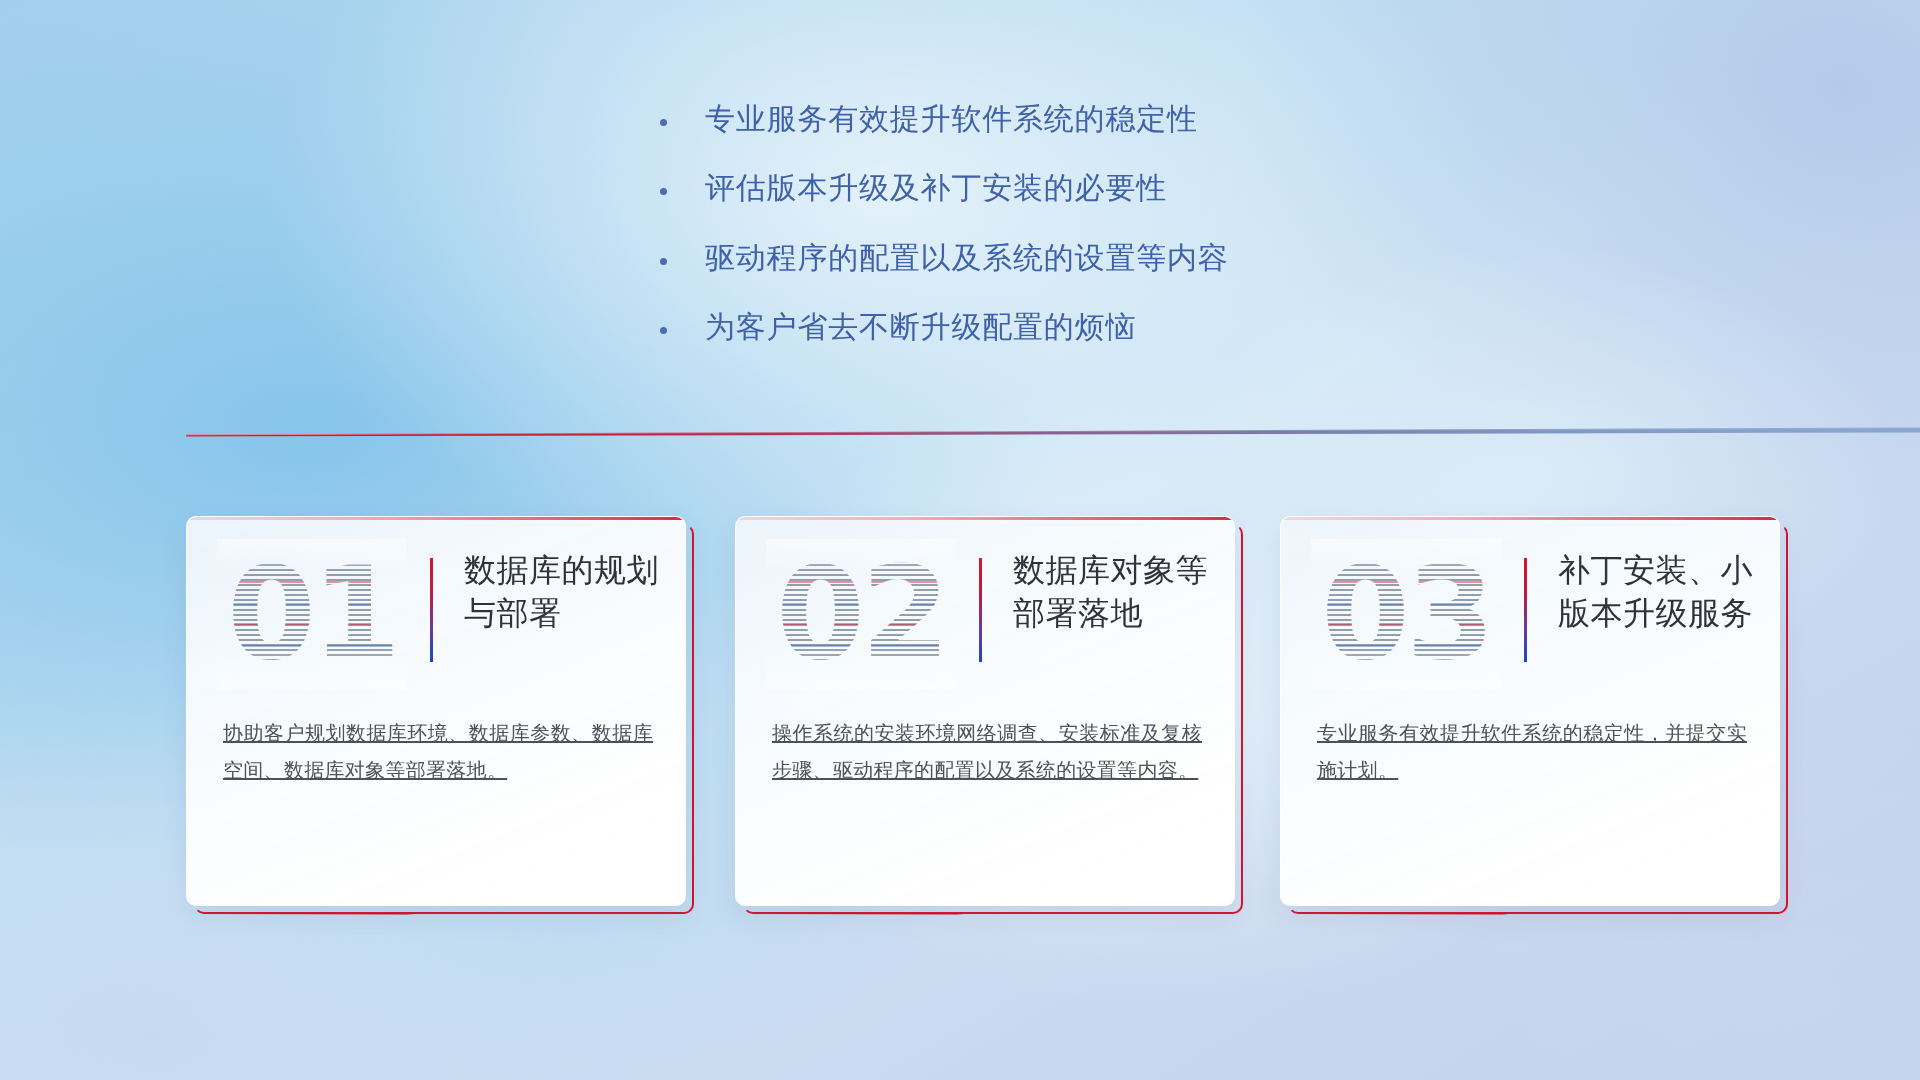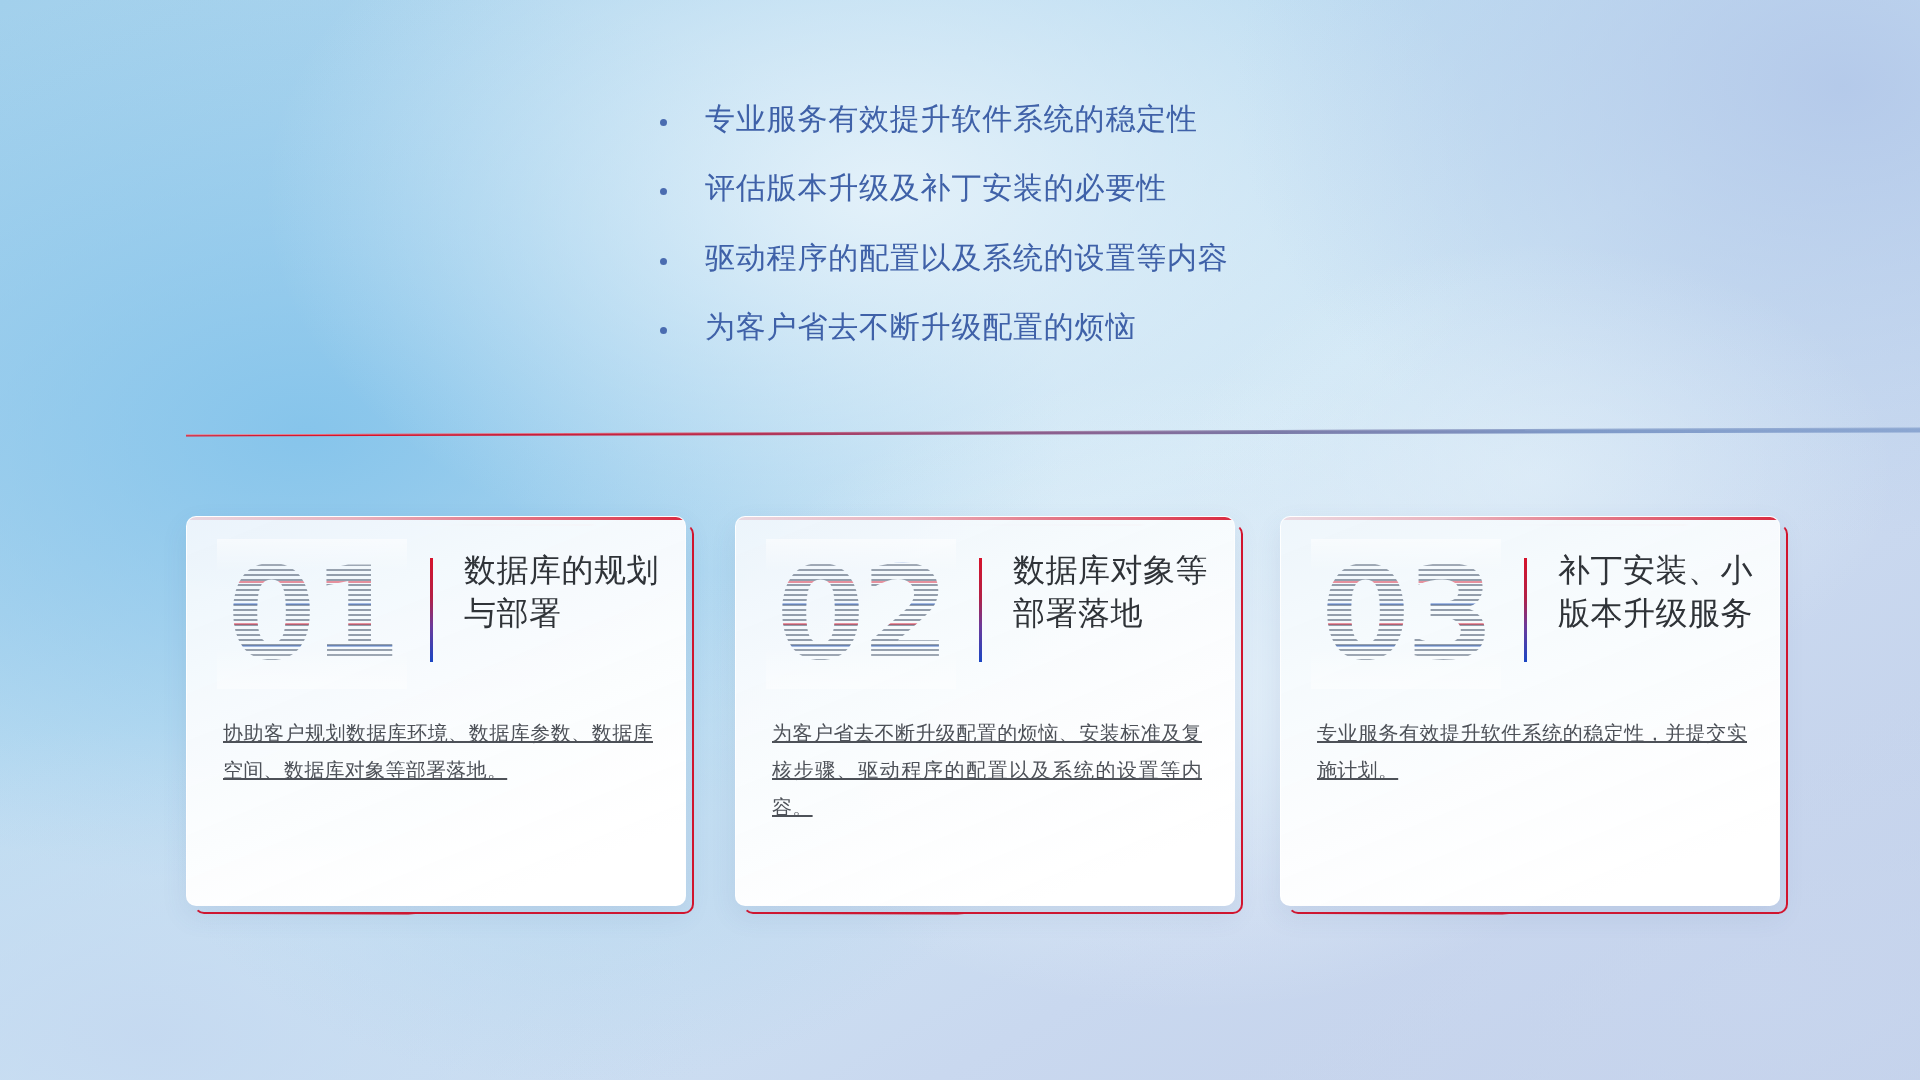--- a/index.html
+++ b/index.html
@@ -203,21 +203,21 @@
       <div class="redline"></div>
       <div class="cardbody">
         <div class="cardtop"></div>
         <div class="numwrap">
           <div class="numtext">02</div>
           <div class="numtint">02</div>
           <div class="numfade"></div>
         </div>
         <div class="vbar"></div>
         <div class="ctitle">数据库对象等部署落地</div>
-        <div class="cdesc">为客户省去不断升级配置的烦恼、安装标准及复核步骤、驱动程序的配置以及系统的设置等内容。</div>
+        <div class="cdesc">操作系统的安装环境网络调查、安装标准及复核步骤、驱动程序的配置以及系统的设置等内容。</div>
       </div>
     </div>
 
     <div class="card c3">
       <div class="redline"></div>
       <div class="cardbody">
         <div class="cardtop"></div>
         <div class="numwrap">
           <div class="numtext">03</div>
           <div class="numtint">03</div>

